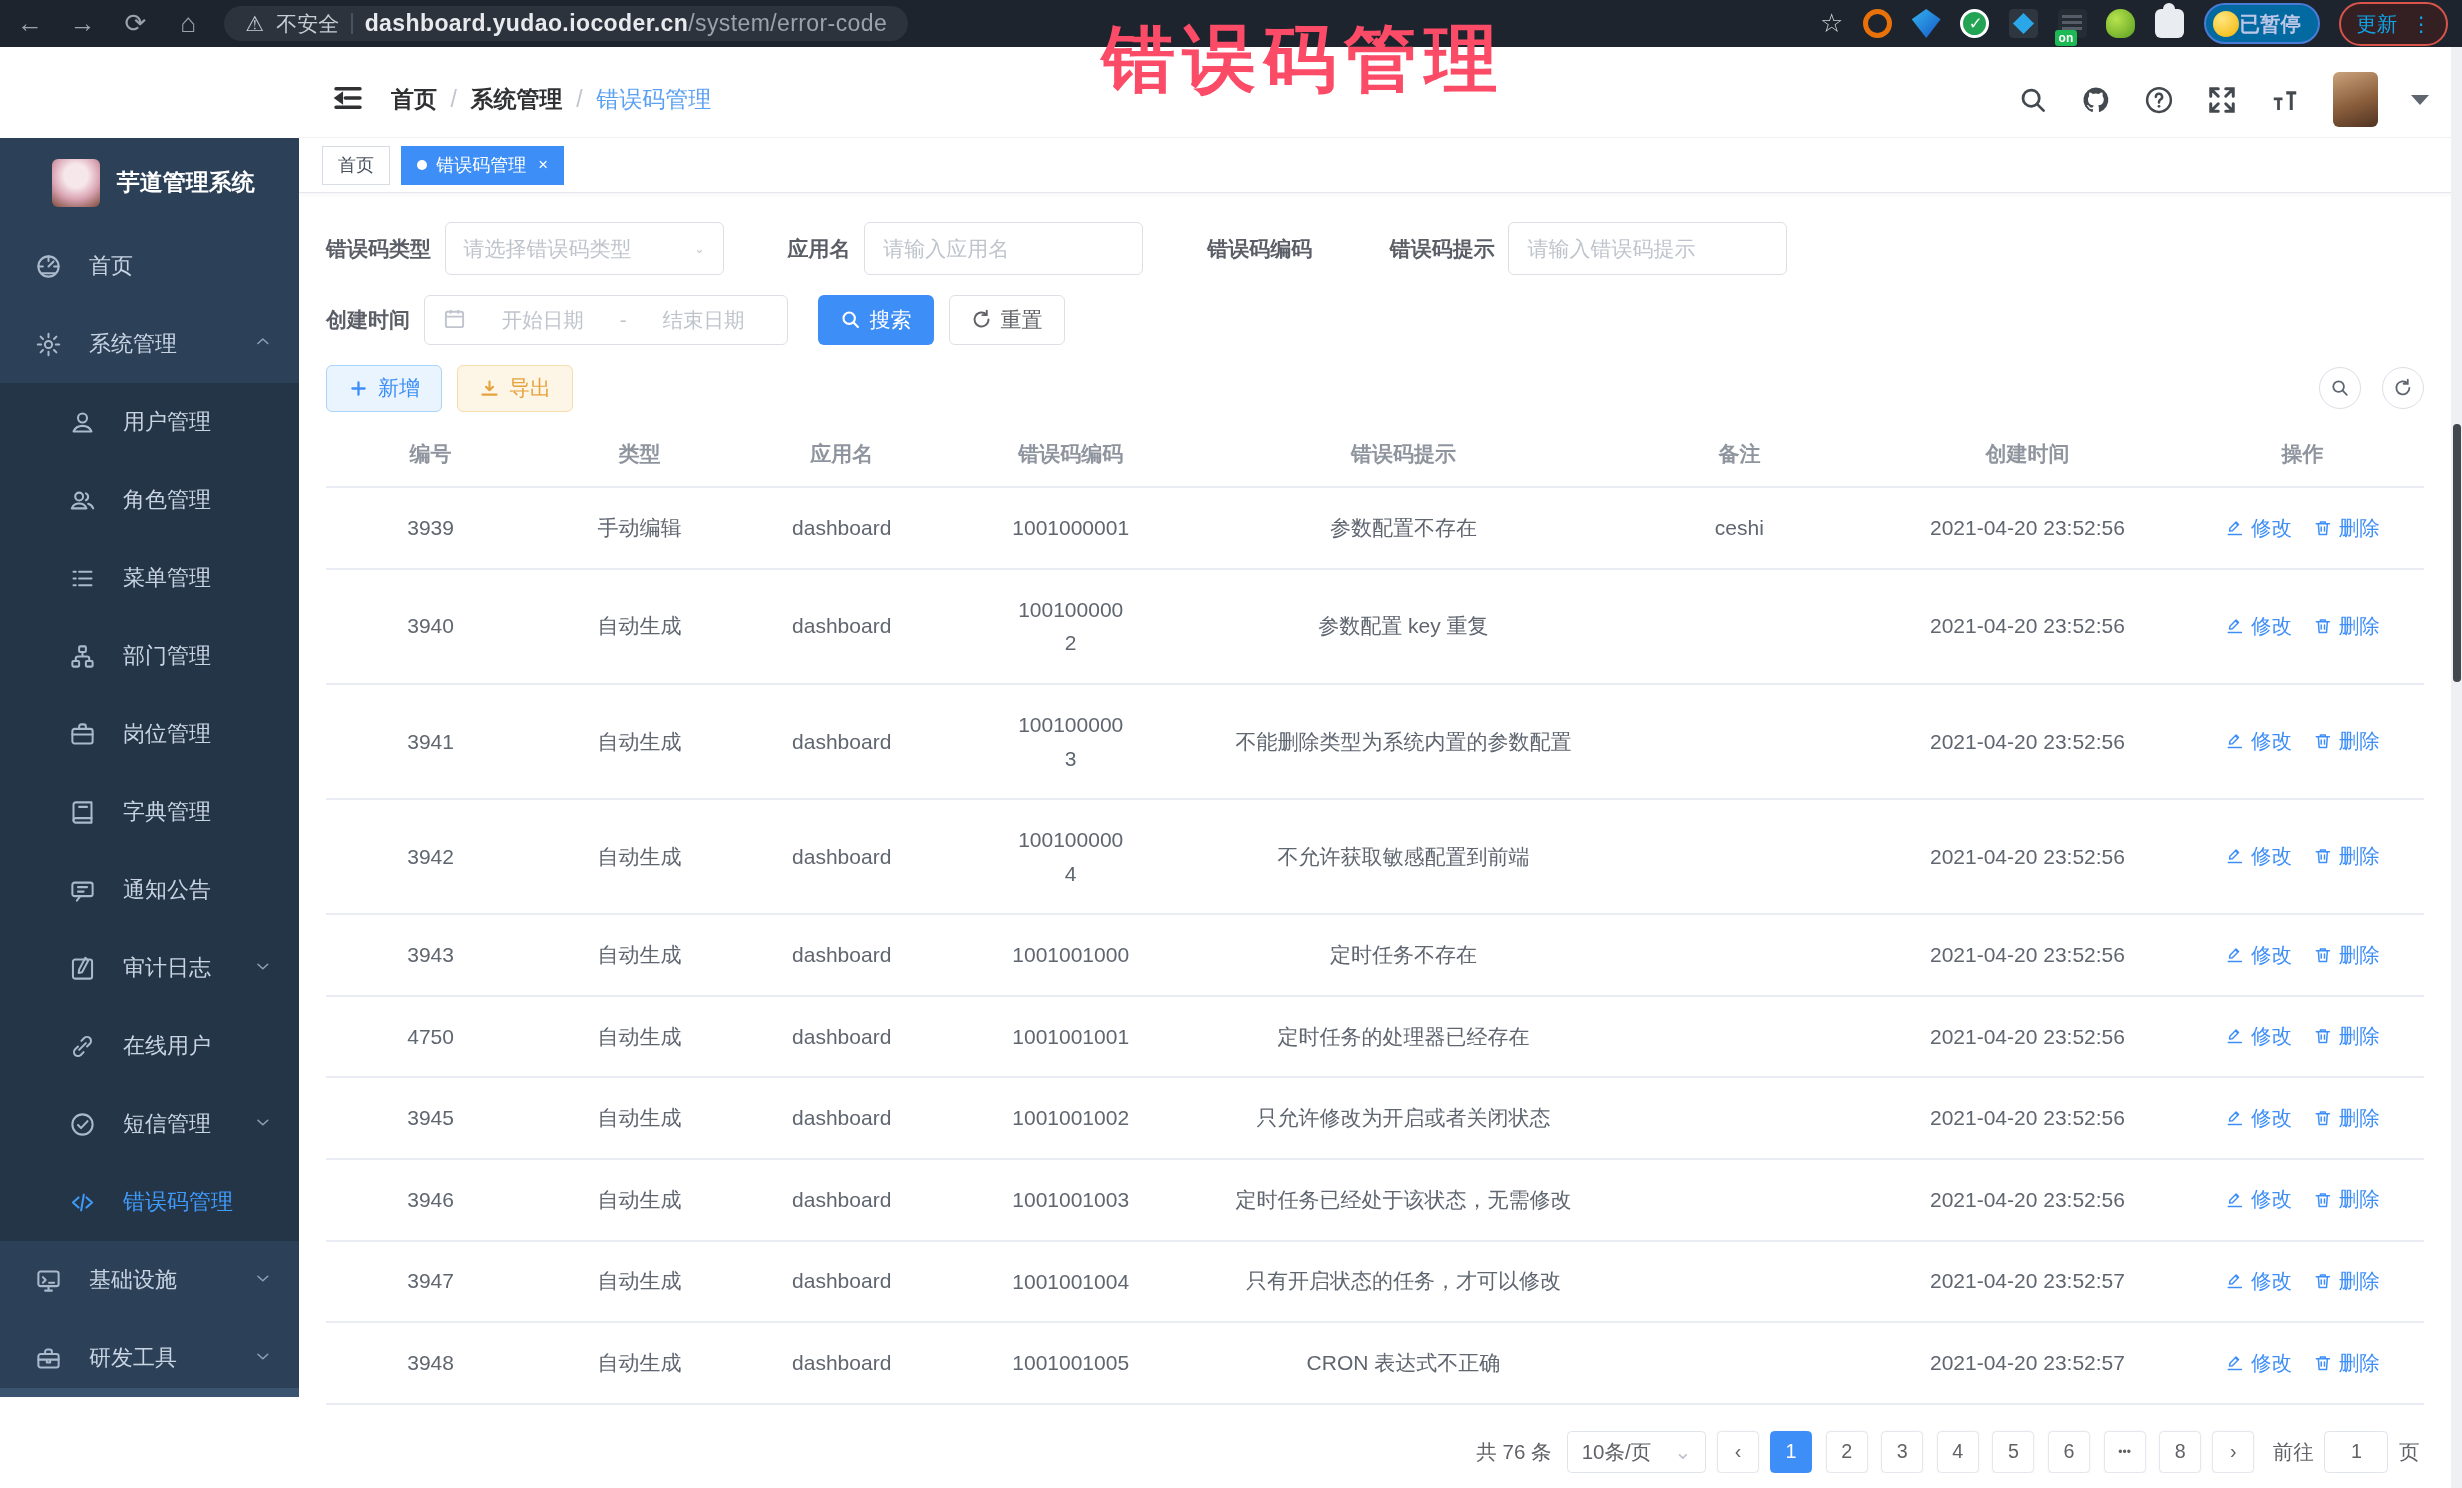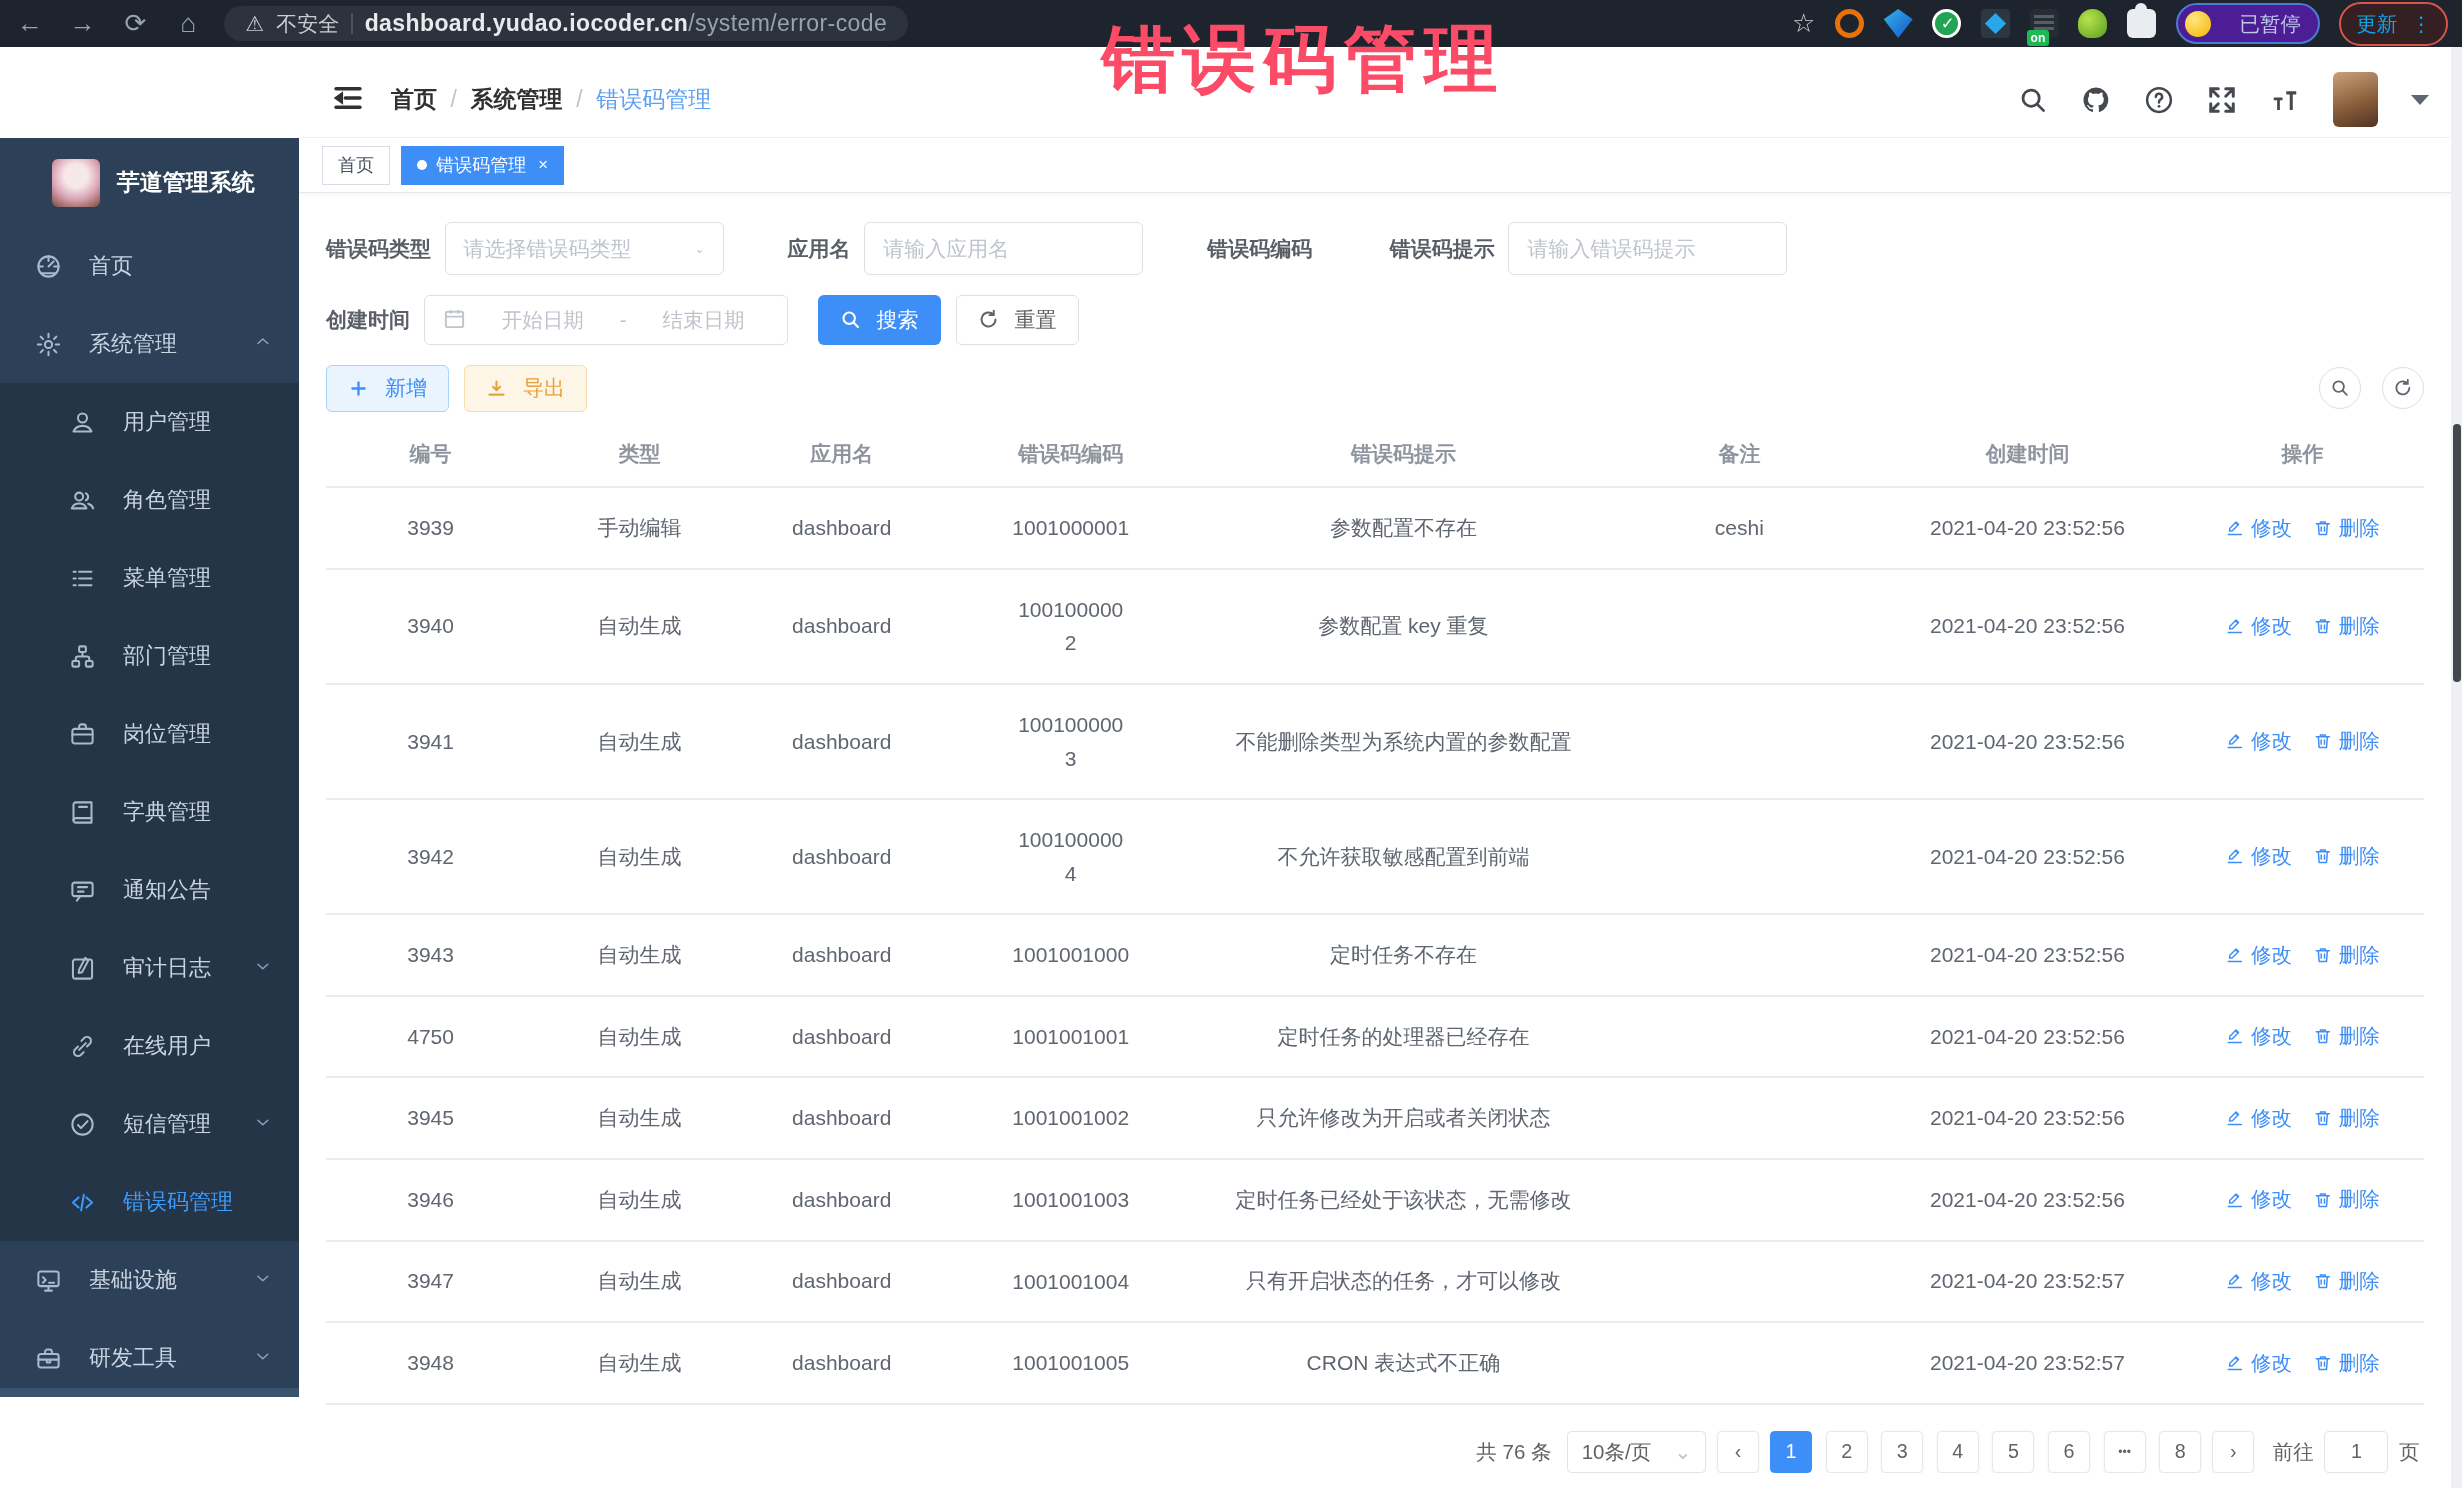--- a/index.html
+++ b/index.html
@@ -24,21 +24,21 @@
   .ext-green { background:#23a455; border-radius:50%; border:3px solid #fff; }
   .ext-green:after { content:"✓"; color:#fff; font-size:16.7px; position:absolute; left:5.3px; top:0.8px; }
   .ext-grid { background:linear-gradient(180deg,#2e3640 50%,#2e3640 50%); border-radius:4.5px; }
   .ext-grid:after { content:""; position:absolute; left:6.8px; top:6.8px; width:15px; height:15px; background:#2aa7e8; transform:rotate(45deg); }
   .ext-list { background:#262c34; border-radius:4.5px; }
   .ext-list:before { content:""; position:absolute; left:4.5px; top:6px; width:19.7px; height:3px; background:#555e68; box-shadow:0 6px 0 #555e68,0 12px 0 #555e68; }
   .onbadge { position:absolute; left:-3px; bottom:-7.6px; background:#1db954; color:#fff; font-size:12px; font-weight:bold; padding:0.8px 3.8px; border-radius:3px; }
   .ext-key { background:radial-gradient(circle at 35% 35%,#b7e34e,#5a9e1f); border-radius:50% 50% 40% 40%; }
   .ext-puzzle { background:#e9edf1; border-radius:6px; }
   .ext-puzzle:after { content:""; position:absolute; top:-6px; left:8.3px; width:12px; height:12px; border-radius:50%; background:#e9edf1; }
-  .pill-paused { display:flex; align-items:center; gap:28px; border:2.3px solid #4a7bd6; background:#4c1d95; border-radius:23px; padding:4.5px 16.7px 4.5px 7.6px; }
+  .pill-paused { display:flex; align-items:center; gap:0; border:2.3px solid #4a7bd6; background:#0369a1; border-radius:23px; padding:4.5px 16.7px 4.5px 7.6px;font-weight:bold; }
   .emoji-face { width:26px; height:26px; border-radius:50%; background:radial-gradient(circle at 35% 30%,#ffe680,#f5b400); }
   .pill-paused span { color:#bcc7e8; font-size:20.5px; }
   .pill-update { display:flex; align-items:center; gap:13.6px; border:2.3px solid #d9554a; background:#342023; border-radius:23px; padding:6px 15px; }
   .pill-update span { color:#0ea5e9; font-size:20.5px; }
   .kebab { color:#f08c82; font-size:19.7px; letter-spacing:0; line-height:7.6px; }
 
   
   .app { display:flex; height:1441px;align-items:center; }
   .sidebar { width:299px; background:#2c4157; color:#c9d4e3; flex:0 0 auto; position:relative; }
   .side-bottom { position:absolute; bottom:0; left:0; right:0; height:9px; background:#3a536e; }
@@ -90,21 +90,21 @@
   .fld input::placeholder { color:#bfc4cc; }
   .sel { width:279px; justify-content:space-between; cursor:pointer; }
   .sel .ph { color:#bfc4cc; font-size:21px; }
   .sel .sel-caret { color:#c0c4cc; }
   .txt { width:279px; }
   .daterange { width:364px; height:50px; gap:12px; }
   .daterange .cal { color:#c0c4cc; }
   .daterange .cal svg { width:23px; height:23px; }
   .daterange .dph { color:#bfc4cc; font-size:20.5px; flex:1; text-align:center; }
   .daterange .dsep { color:#bfc4cc; font-size:20.5px; }
-  .btn { height:50px; border-radius:6px; display:inline-flex; align-items:center; justify-content:center; gap:16px; font-size:21px; cursor:pointer; padding:0 21px; border:1.5px solid transparent; }
+  .btn { height:50px; border-radius:6px; display:inline-flex; align-items:center; justify-content:center; gap:9px; font-size:21px; cursor:pointer; padding:0 21px; border:1.5px solid transparent; }
   .btn svg { width:21px; height:21px; }
   .btn-primary { background:#3e8ef7; color:#fff; }
   .btn-plain { background:#fff; border-color:#dcdfe6; color:#606266; }
   .btn-add { background:#e9f4ff; border-color:#abd4fb; color:#3e8ef7; height:47px; }
   .btn-export { background:#fdf5e6; border-color:#f6ddae; color:#e6a23c; height:47px; }
   .ml20 { margin-left:15px; }
   .toolbar { display:flex; align-items:center; margin:4.5px 0 7.6px; }
   .tool-right { margin-left:auto; display:flex; gap:21px; }
   .circle-btn { width:42px; height:42px; border-radius:50%; border:1.5px solid #dcdfe6; background:#fff; color:#5f6670; display:flex; align-items:center; justify-content:center; cursor:pointer; }
   .circle-btn svg { width:19.7px; height:19.7px; }

